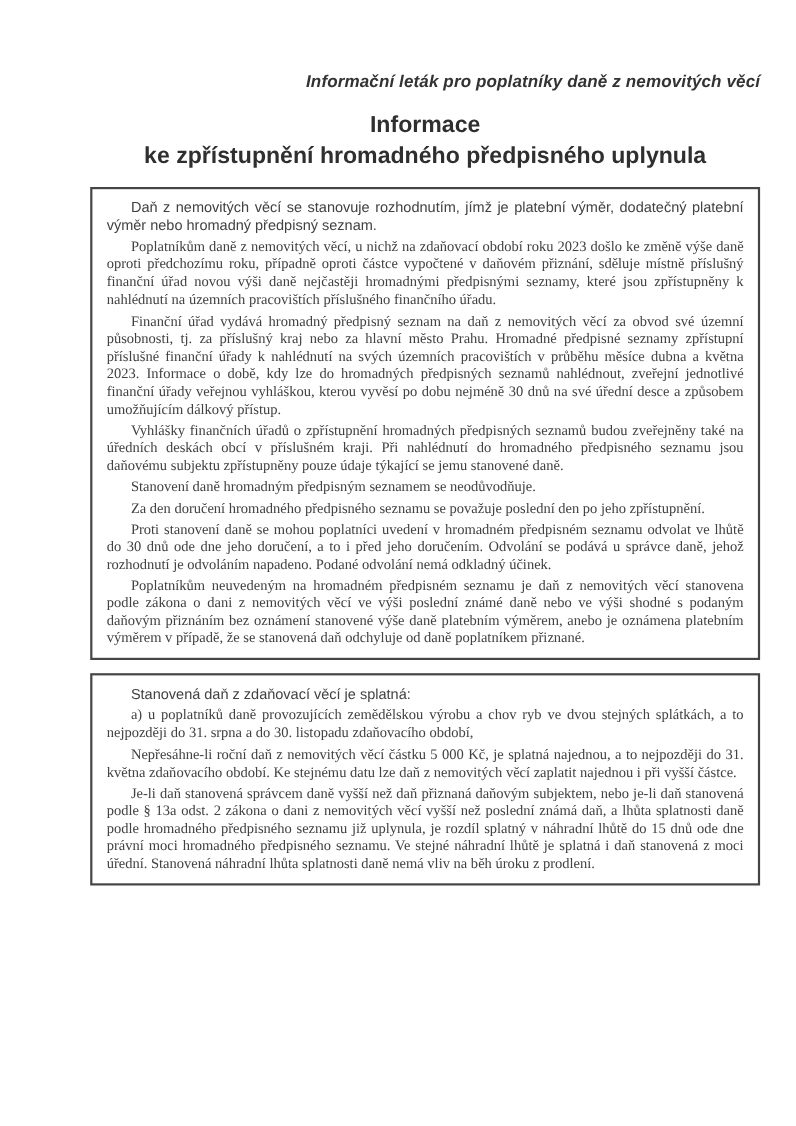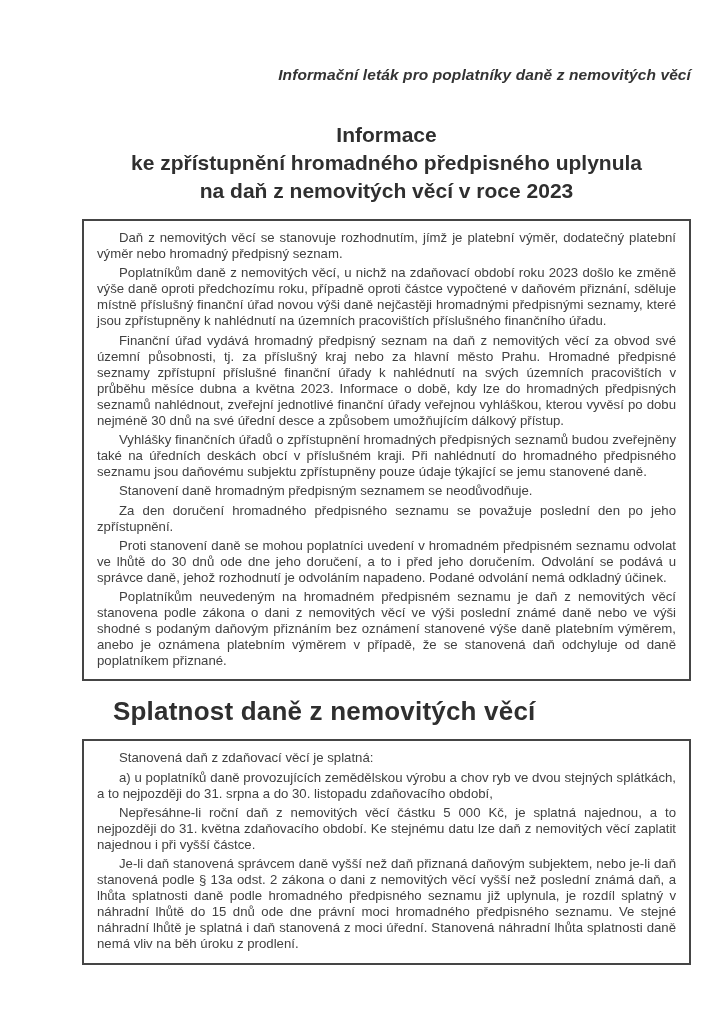--- a/index.html
+++ b/index.html
@@ -25,21 +25,21 @@
   .header-note {
     padding-top: 66px;
     text-align: right;
     font-size: 15.5px;
     font-weight: bold;
     font-style: italic;
     color: #333333;
     letter-spacing: 0.1px;
   }
   .doc-title {
-    margin-top: 37px;
+    margin-top: 16px;
     text-align: center;
     font-size: 21px;
     line-height: 28px;
     font-weight: bold;
     color: #2f2f2f;
   }
   .text-box {
     border: 2px solid #454545;
     padding: 9px 13px 10px 13px;
     font-size: 13.2px;
@@ -48,20 +48,21 @@
   .box-intro {
     margin-top: 14px;
   }
   .text-box p {
     margin: 0;
     text-align: justify;
     text-indent: 22px;
   }
   .text-box p + p {
     margin-top: 3px;
+    font-family: Liberation Serif, serif;
   }
   .section-heading {
     margin: 15px 0 0 31px;
     font-size: 26px;
     font-weight: bold;
     color: #2f2f2f;
     letter-spacing: 0.2px;
   }
   .box-payment {
     margin-top: 12px;
@@ -71,35 +72,33 @@
 <body>
 
 <div class="page">
   <div class="content">
 
     <div class="header-note">Informační leták pro poplatníky daně z nemovitých věcí</div>
 
     <div class="doc-title">
       <div>Informace</div>
       <div>ke zpřístupnění hromadného předpisného uplynula</div>
-      <div>na daň z nemovitých věcí v roce 2023</div>
     </div>
 
     <div class="text-box box-intro">
       <p>Daň z nemovitých věcí se stanovuje rozhodnutím, jímž je platební výměr, dodatečný platební výměr nebo hromadný předpisný seznam.</p>
       <p>Poplatníkům daně z nemovitých věcí, u nichž na zdaňovací období roku 2023 došlo ke změně výše daně oproti předchozímu roku, případně oproti částce vypočtené v daňovém přiznání, sděluje místně příslušný finanční úřad novou výši daně nejčastěji hromadnými předpisnými seznamy, které jsou zpřístupněny k nahlédnutí na územních pracovištích příslušného finančního úřadu.</p>
       <p>Finanční úřad vydává hromadný předpisný seznam na daň z nemovitých věcí za obvod své územní působnosti, tj. za příslušný kraj nebo za hlavní město Prahu. Hromadné předpisné seznamy zpřístupní příslušné finanční úřady k nahlédnutí na svých územních pracovištích v průběhu měsíce dubna a května 2023. Informace o době, kdy lze do hromadných předpisných seznamů nahlédnout, zveřejní jednotlivé finanční úřady veřejnou vyhláškou, kterou vyvěsí po dobu nejméně 30 dnů na své úřední desce a způsobem umožňujícím dálkový přístup.</p>
       <p>Vyhlášky finančních úřadů o zpřístupnění hromadných předpisných seznamů budou zveřejněny také na úředních deskách obcí v příslušném kraji. Při nahlédnutí do hromadného předpisného seznamu jsou daňovému subjektu zpřístupněny pouze údaje týkající se jemu stanovené daně.</p>
       <p>Stanovení daně hromadným předpisným seznamem se neodůvodňuje.</p>
       <p>Za den doručení hromadného předpisného seznamu se považuje poslední den po jeho zpřístupnění.</p>
       <p>Proti stanovení daně se mohou poplatníci uvedení v hromadném předpisném seznamu odvolat ve lhůtě do 30 dnů ode dne jeho doručení, a to i před jeho doručením. Odvolání se podává u správce daně, jehož rozhodnutí je odvoláním napadeno. Podané odvolání nemá odkladný účinek.</p>
       <p>Poplatníkům neuvedeným na hromadném předpisném seznamu je daň z nemovitých věcí stanovena podle zákona o dani z nemovitých věcí ve výši poslední známé daně nebo ve výši shodné s podaným daňovým přiznáním bez oznámení stanovené výše daně platebním výměrem, anebo je oznámena platebním výměrem v případě, že se stanovená daň odchyluje od daně poplatníkem přiznané.</p>
     </div>
 
-    <div class="section-heading">Splatnost daně z nemovitých věcí</div>
 
     <div class="text-box box-payment">
       <p>Stanovená daň z zdaňovací věcí je splatná:</p>
       <p>a) u poplatníků daně provozujících zemědělskou výrobu a chov ryb ve dvou stejných splátkách, a to nejpozději do 31. srpna a do 30. listopadu zdaňovacího období,</p>
       <p>Nepřesáhne-li roční daň z nemovitých věcí částku 5 000 Kč, je splatná najednou, a to nejpozději do 31. května zdaňovacího období. Ke stejnému datu lze daň z nemovitých věcí zaplatit najednou i při vyšší částce.</p>
       <p>Je-li daň stanovená správcem daně vyšší než daň přiznaná daňovým subjektem, nebo je-li daň stanovená podle § 13a odst. 2 zákona o dani z nemovitých věcí vyšší než poslední známá daň, a lhůta splatnosti daně podle hromadného předpisného seznamu již uplynula, je rozdíl splatný v náhradní lhůtě do 15 dnů ode dne právní moci hromadného předpisného seznamu. Ve stejné náhradní lhůtě je splatná i daň stanovená z moci úřední. Stanovená náhradní lhůta splatnosti daně nemá vliv na běh úroku z prodlení.</p>
     </div>
 
   </div>
 </div>

